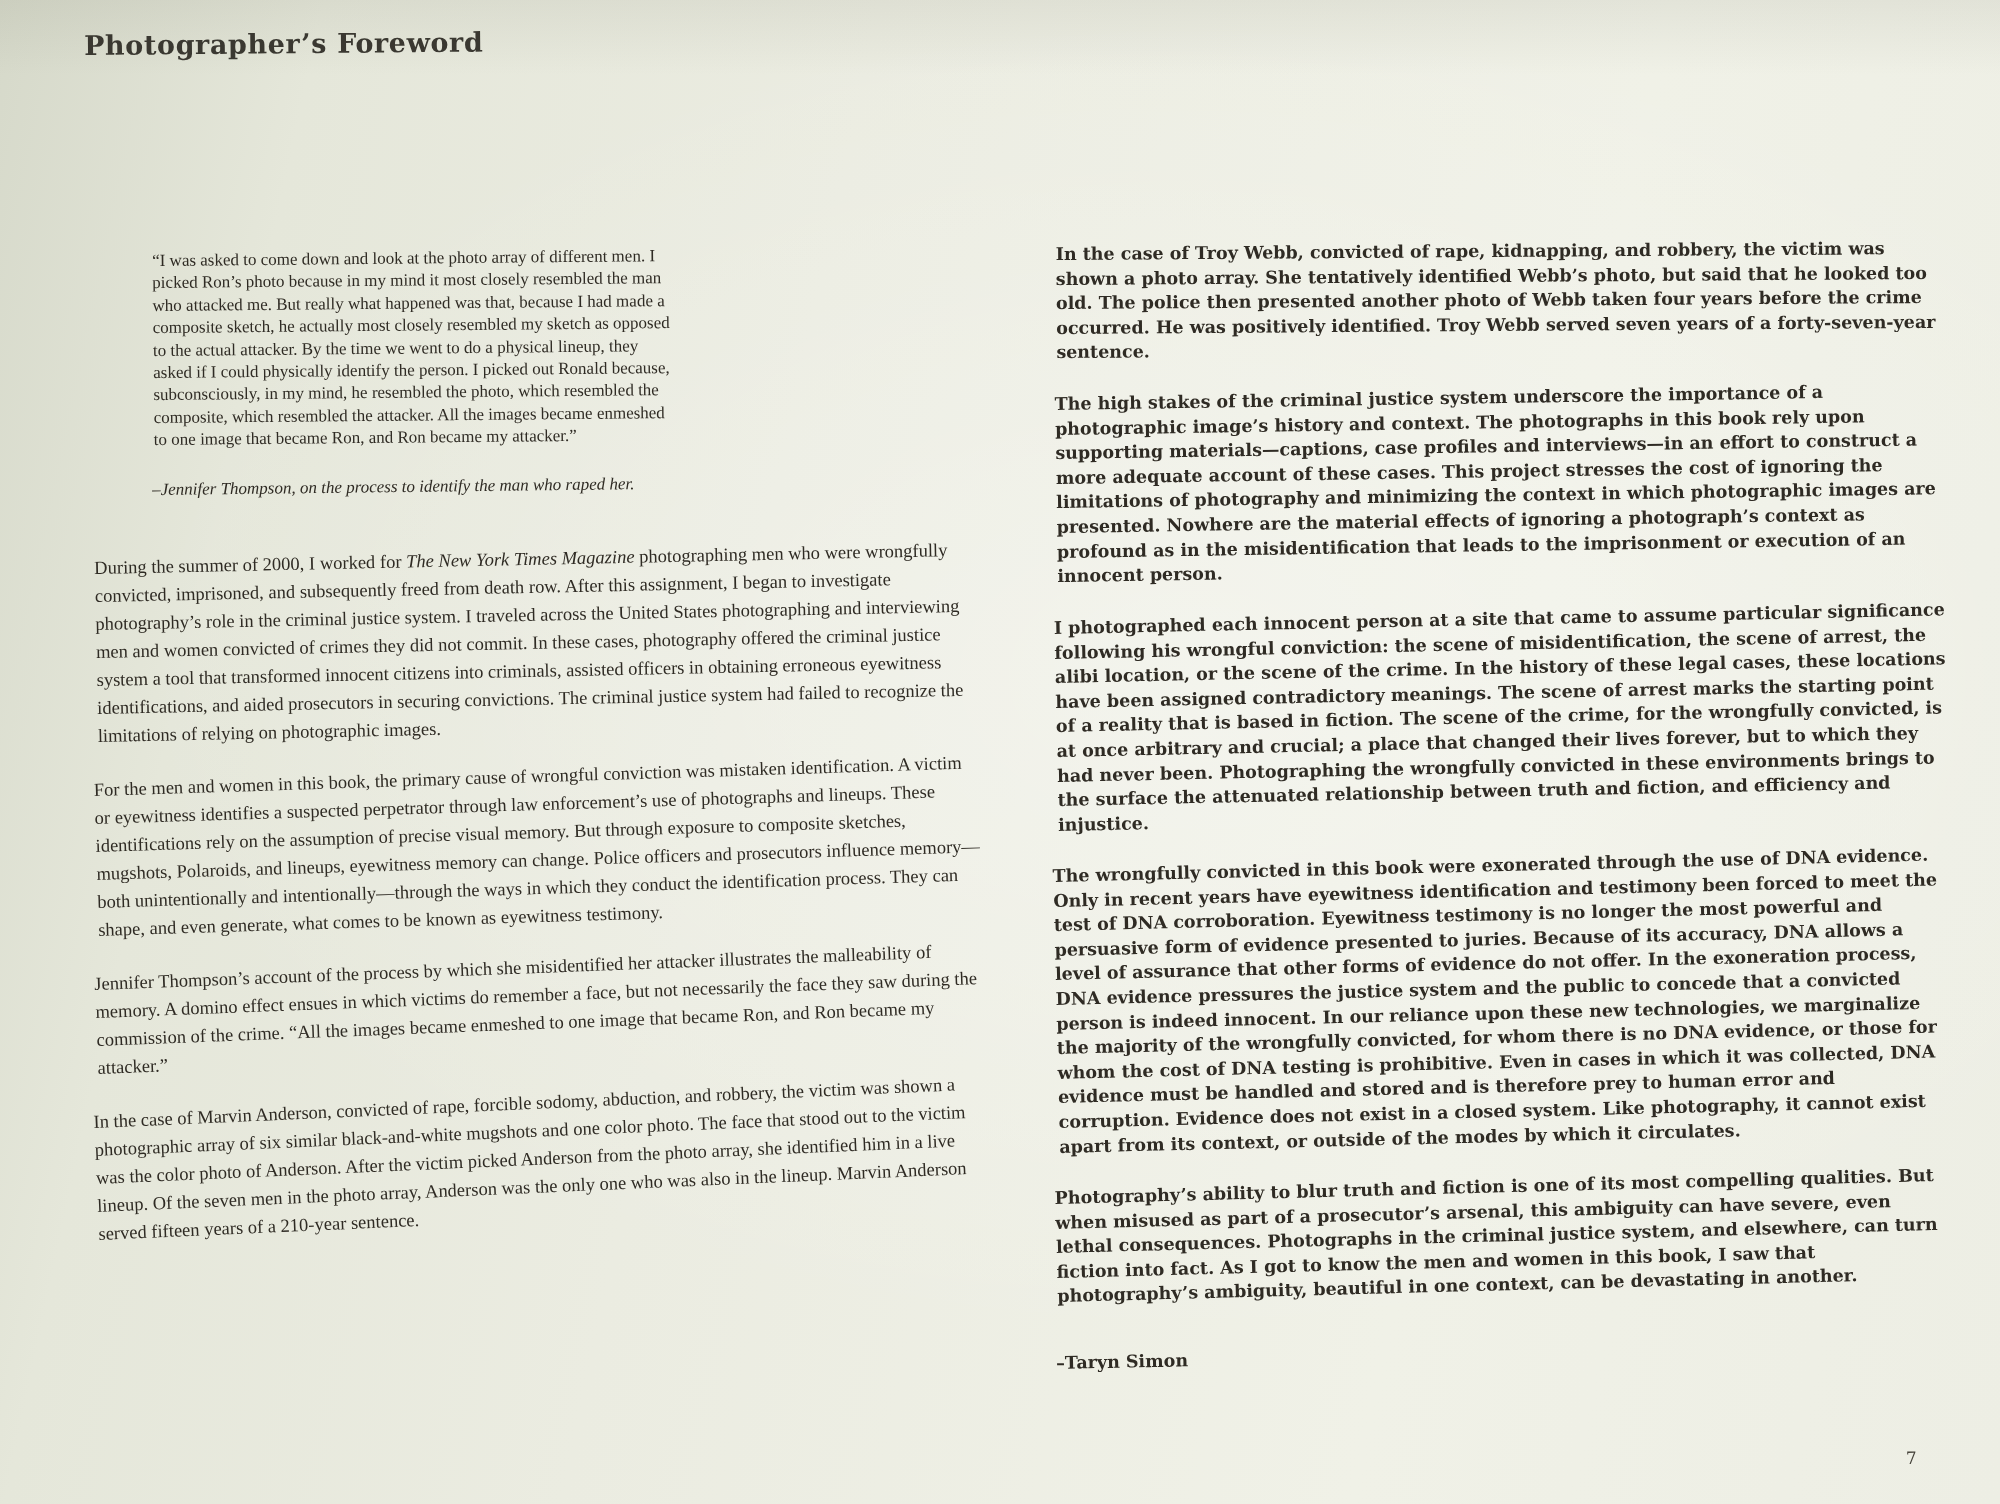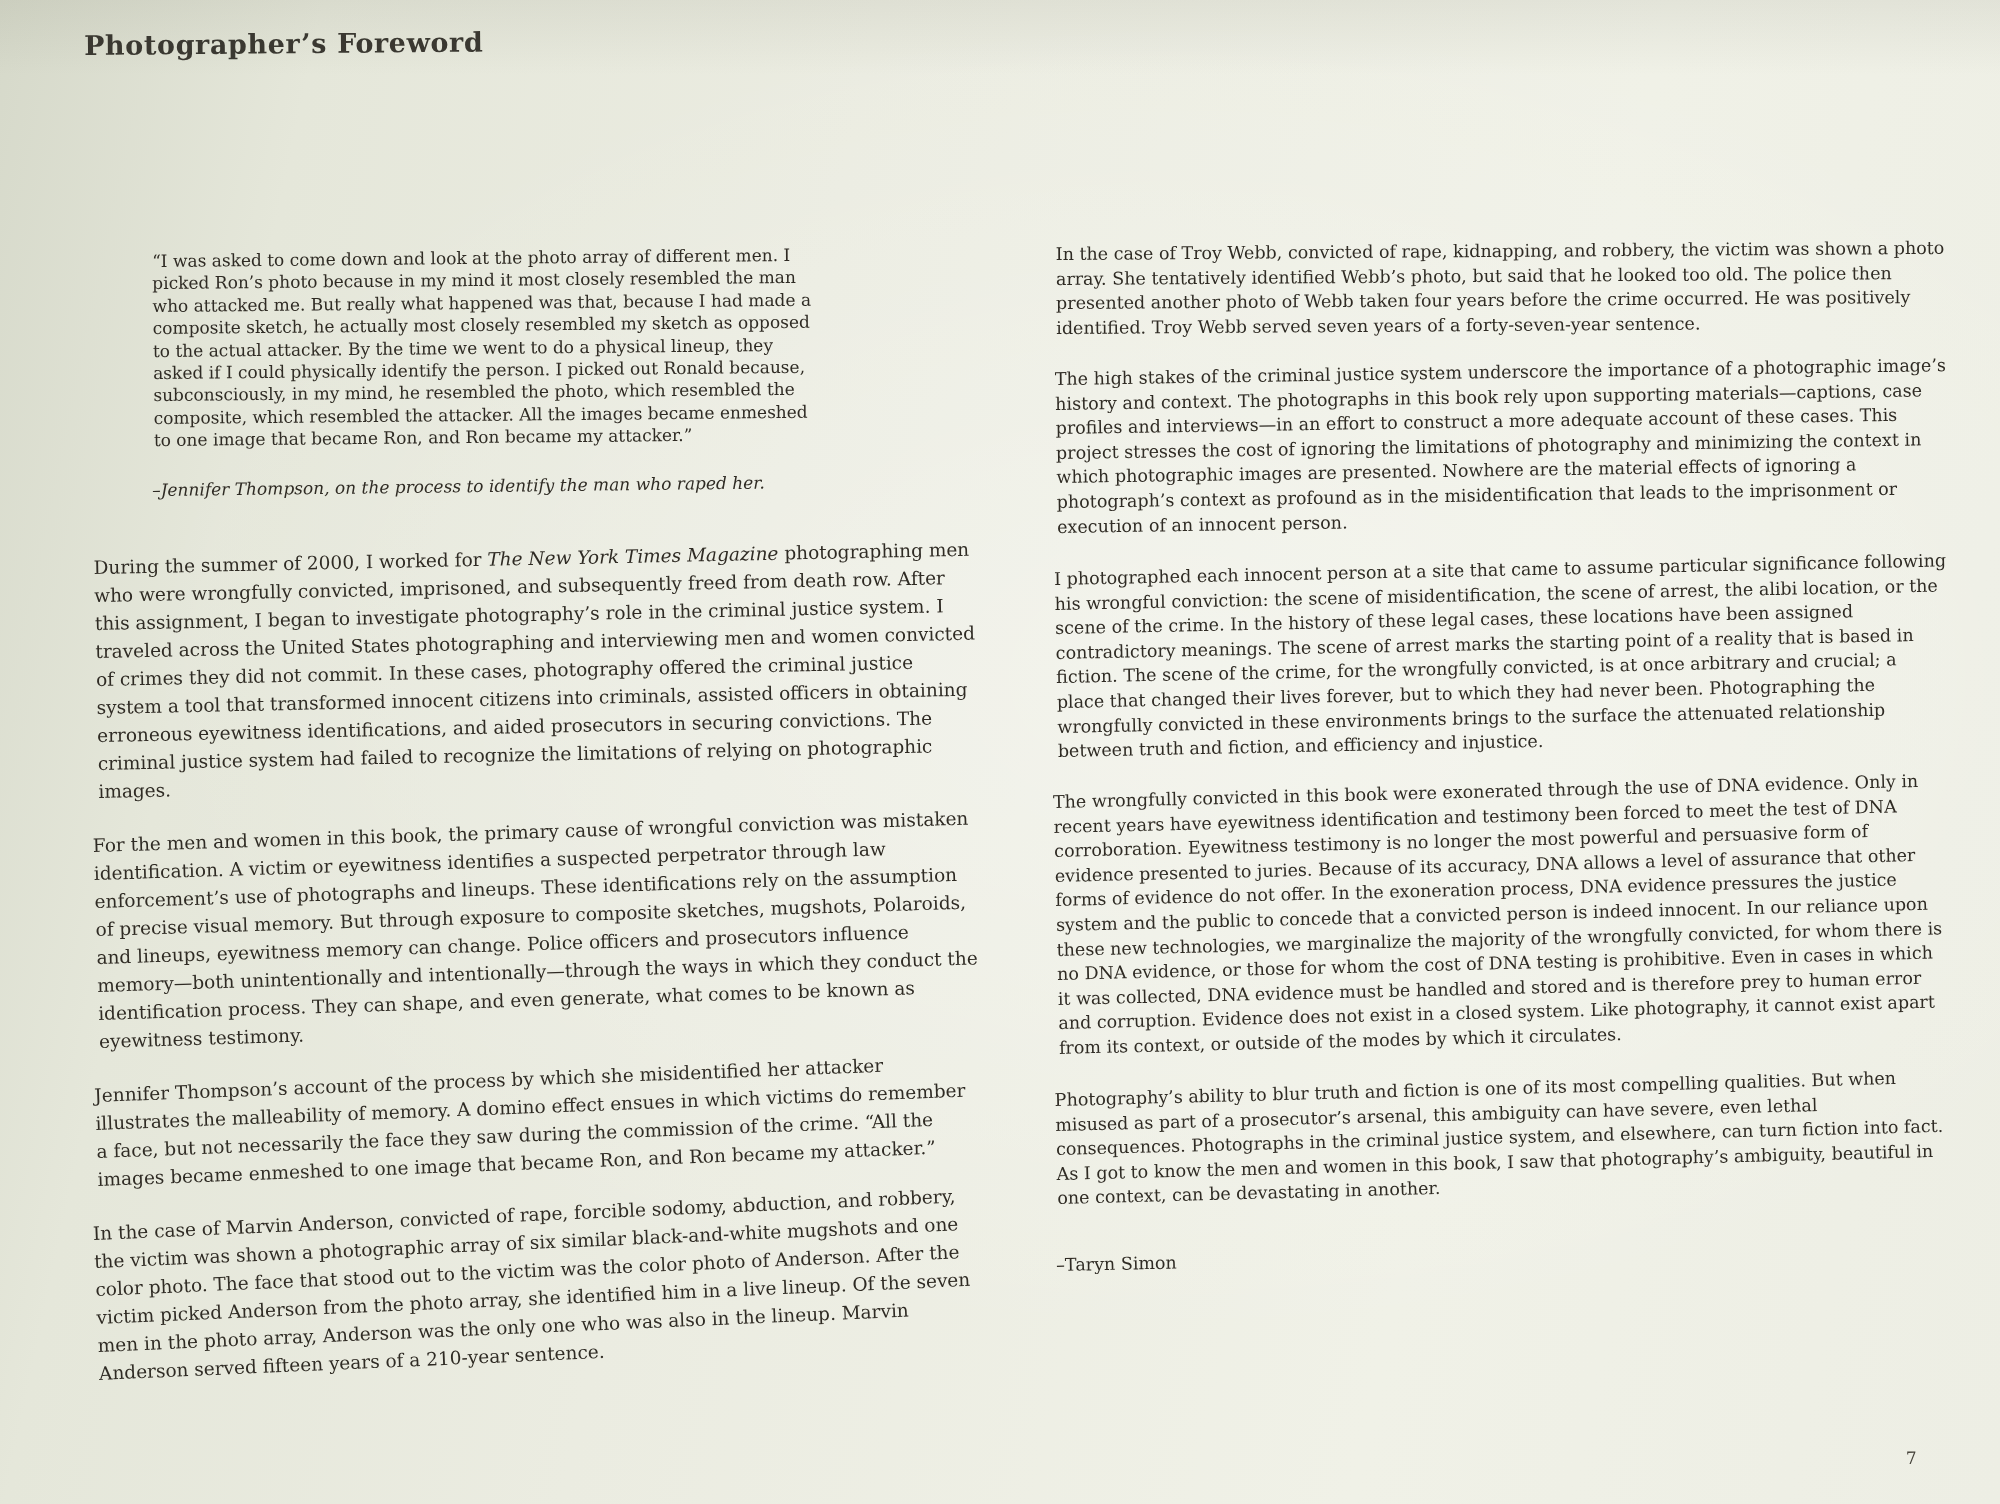--- a/index.html
+++ b/index.html
@@ -27,20 +27,21 @@
     letter-spacing: 0.6px;
     color: #3a3831;
     transform: rotate(-0.5deg);
     transform-origin: left top;
   }
   .col-left {
     position: absolute;
     left: 96px;
     top: 250px;
     width: 886px;
+    font-family: Liberation Serif, serif;
   }
   .quote-text {
     margin-left: 56px;
     width: 718px;
     font-size: 17px;
     line-height: 22.4px;
     white-space: pre-line;
     transform: rotate(-0.55deg);
     transform-origin: left top;
   }
@@ -59,20 +60,21 @@
   }
   .lp1 { margin-top: 54px !important; transform: rotate(-1.2deg); }
   .lp2 { transform: rotate(-1.8deg); }
   .lp3 { transform: rotate(-2.2deg); }
   .lp4 { transform: rotate(-2.5deg); }
   .col-right {
     position: absolute;
     left: 1056px;
     top: 242px;
     width: 892px;
+    font-weight: bold;
   }
   .col-right p.body {
     font-size: 17.5px;
     line-height: 24.6px;
     margin: 0 0 27px 0;
     transform-origin: left center;
   }
   .rp1 { transform: rotate(-0.4deg); }
   .rp2 { transform: rotate(-0.9deg); }
   .rp3 { transform: rotate(-1.2deg); }

